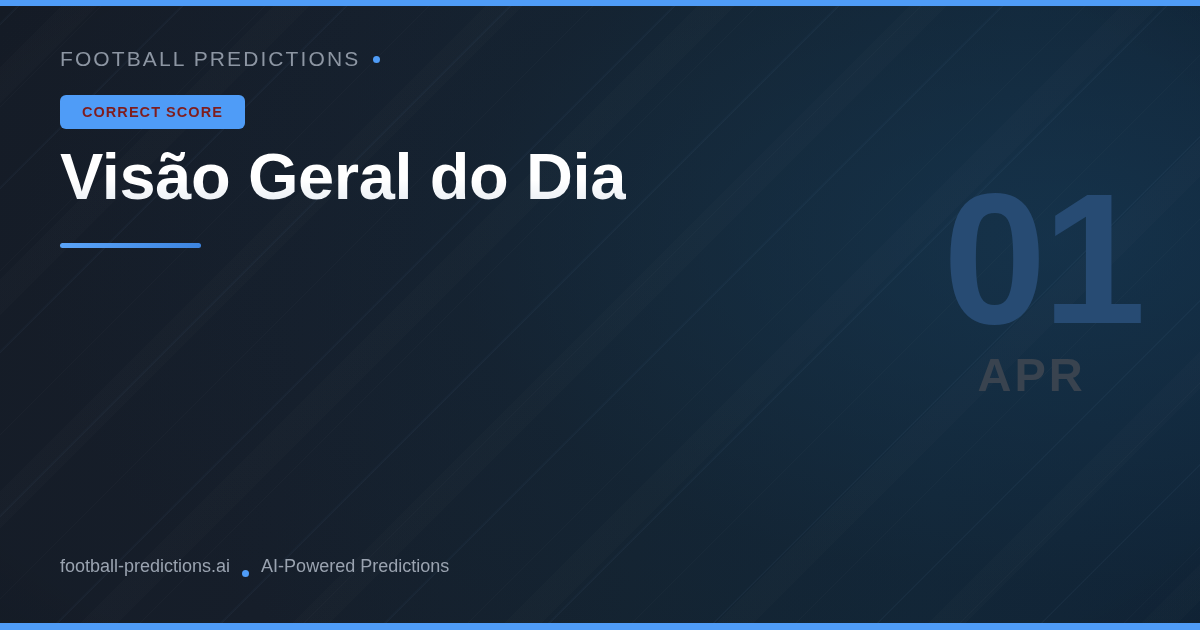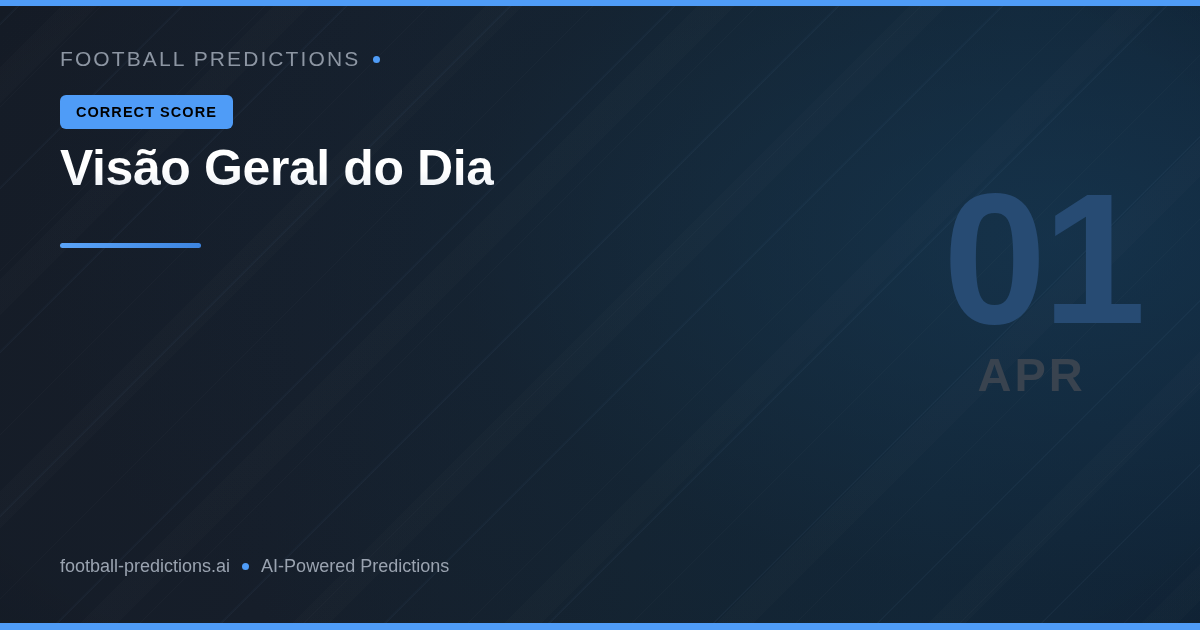--- a/index.html
+++ b/index.html
@@ -136,34 +136,34 @@
     background:#4f9cf7;
     flex:none;
   }
 
   .badge {
     position:absolute;
     top:95px; left:0;
     display:inline-flex;
     align-items:center;
     height:34px;
-    padding:0 16px;
+    padding:0 22px;
     border-radius:6px;
     background:#4f9cf7;
-    color:#000000;
+    color:#7f1d1d;
     font-size:14.5px;
     font-weight:bold;
     letter-spacing:1.05px;
     white-space:nowrap;
   }
 
   .title {
     position:absolute;
     top:139px; left:0;
-    font-size:50px;
+    font-size:65px;
     font-weight:bold;
     letter-spacing:-0.4px;
     color:#f4f7fb;
     white-space:nowrap;
     background:linear-gradient(180deg,#ffffff 0%,#ffffff 55%,#dfe6ef 100%);
     -webkit-background-clip:text;
     background-clip:text;
     -webkit-text-fill-color:transparent;
   }
 
@@ -174,21 +174,21 @@
     height:5px;
     border-radius:3px;
     background:linear-gradient(90deg,#5ba4f8 0%,#3d85e0 100%);
   }
 
   .footer {
     position:absolute;
     left:0;
     top:556px;
     display:flex;
-    align-items:center;
+    align-items:flex-end;
     gap:12px;
   }
   .footer-site, .footer-tagline {
     font-size:18px;
     color:#9aa3b0;
     white-space:nowrap;
   }
   .footer-dot {
     width:7px; height:7px;
     border-radius:50%;

